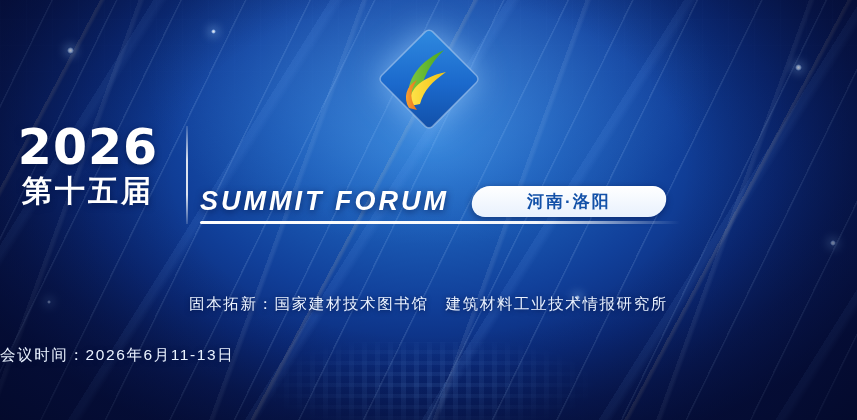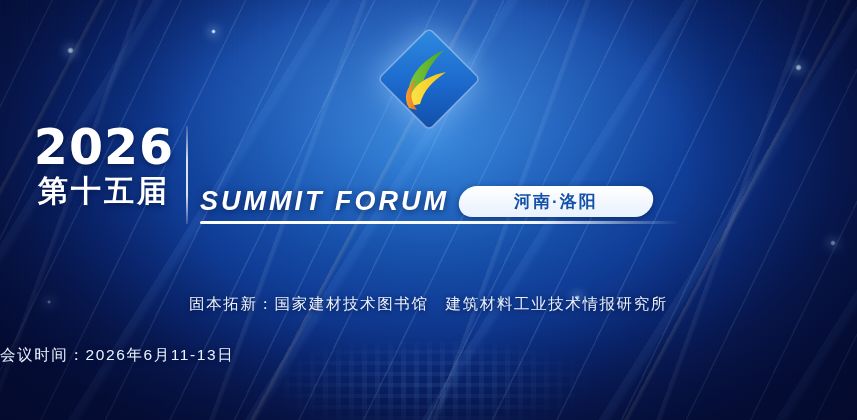--- a/index.html
+++ b/index.html
@@ -77,35 +77,35 @@
     background:radial-gradient(ellipse at center, rgba(120,185,255,.30) 0%, rgba(90,160,255,.12) 45%, rgba(60,120,230,0) 72%);
   }
 
   
   .logo{position:absolute;left:50%;top:20px;transform:translateX(-50%);width:118px;height:118px;}
   .logo svg{display:block;filter:drop-shadow(0 0 16px rgba(150,205,255,.65));}
 
   
   .title-row{position:absolute;left:0;right:0;top:122px;height:108px;}
 
-  .year-block{position:absolute;left:28px;top:2px;width:152px;text-align:center;color:#fff;}
+  .year-block{position:absolute;left:12px;top:2px;width:152px;text-align:center;color:#fff;}
   .year{font-size:49px;font-weight:bold;letter-spacing:1px;line-height:.98;
     font-family:"DejaVu Sans","Liberation Sans",sans-serif;
     text-shadow:0 2px 6px rgba(0,20,70,.75);}
   .edition{font-size:30px;font-weight:bold;letter-spacing:3px;line-height:1.12;margin-top:2px;
     text-shadow:0 2px 6px rgba(0,20,70,.75);}
 
   .divider{position:absolute;left:186px;top:4px;width:2px;height:98px;
     background:linear-gradient(180deg,rgba(255,255,255,.15),rgba(255,255,255,.85) 35%,rgba(255,255,255,.85) 70%,rgba(255,255,255,.15));}
 
   .cn-title{position:absolute;left:200px;top:6px;color:#fff;
     font-size:46px;font-weight:bold;letter-spacing:1px;white-space:nowrap;
     text-shadow:0 3px 10px rgba(0,18,70,.75);}
 
-  .en-row{position:absolute;left:200px;top:64px;display:flex;align-items:center;gap:10px;}
+  .en-row{position:absolute;left:200px;top:64px;display:flex;align-items:center;gap:23px;}
   .en-title{color:#fff;font-size:27px;font-weight:bold;font-style:italic;letter-spacing:3px;
     text-shadow:0 2px 7px rgba(0,18,70,.7);}
   .loc-pill{
     display:inline-flex;align-items:center;justify-content:center;
     height:31px;min-width:150px;padding:0 22px;border-radius:16px;
     background:linear-gradient(180deg,#ffffff,#e8f1fd);
     color:#1351a8;font-size:17px;font-weight:bold;letter-spacing:2px;
     box-shadow:0 2px 7px rgba(0,10,50,.45);
     transform:skewX(-9deg);
   }

